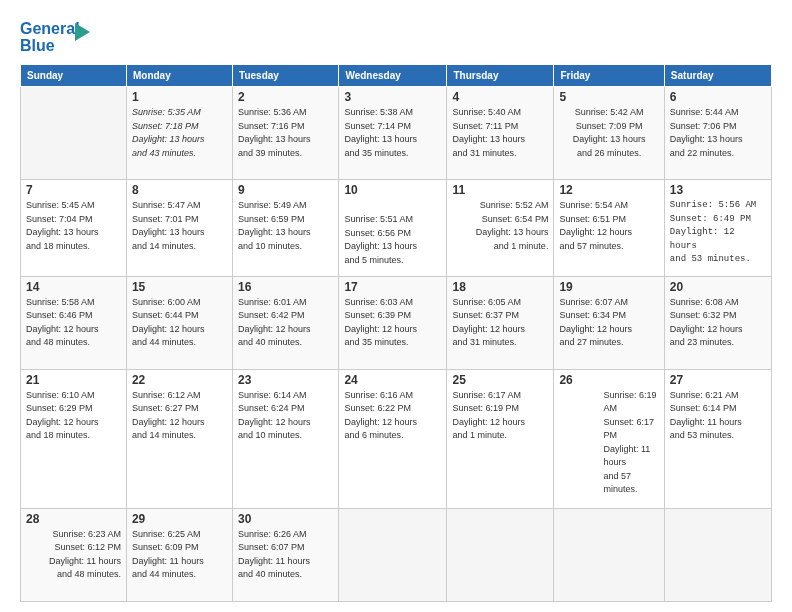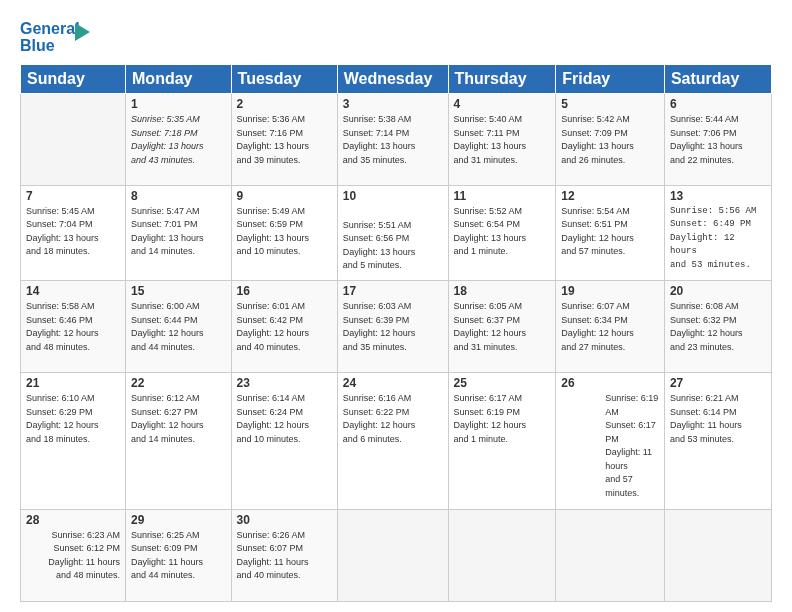--- a/index.html
+++ b/index.html
@@ -41,21 +41,21 @@
       color: #555;
     }
     .calendar {
       width: 100%;
       border-collapse: collapse;
       flex: 1;
     }
     .calendar thead tr th {
       background: #2a6db5;
       color: #fff;
-      font-size: 16px;
+      font-size: 10px;
       font-weight: bold;
       padding: 5px 6px;
       text-align: left;
       border: 1px solid #fff;
     }
     .calendar tbody tr td {
       border: 1px solid #ccc;
       vertical-align: top;
       padding: 3px 5px;
       font-size: 9.5px;
@@ -139,21 +139,21 @@
           </td>
           <td>
             <span class="day-num">4</span>
             <div class="day-info" style="white-space: pre-line;">Sunrise: 5:40 AM
 Sunset: 7:11 PM
 Daylight: 13 hours
 and 31 minutes.</div>
           </td>
           <td>
             <span class="day-num">5</span>
-            <div class="day-info" style="white-space: pre-line;">Sunrise: 5:42 AM
+            <div class="day-info" style="white-space: pre-line; text-align: center;">Sunrise: 5:42 AM
 Sunset: 7:09 PM
 Daylight: 13 hours
 and 26 minutes.</div>
           </td>
           <td>
             <span class="day-num">6</span>
             <div class="day-info" style="white-space: pre-line;">Sunrise: 5:44 AM
 Sunset: 7:06 PM
 Daylight: 13 hours
 and 22 minutes.</div>
@@ -183,21 +183,21 @@
           </td>
           <td>
             <span class="day-num">10</span>
             <div class="day-info" style="white-space: pre-line; margin-top: 16px;">Sunrise: 5:51 AM
 Sunset: 6:56 PM
 Daylight: 13 hours
 and 5 minutes.</div>
           </td>
           <td>
             <span class="day-num">11</span>
-            <div class="day-info" style="white-space: pre-line;">Sunrise: 5:52 AM
+            <div class="day-info" style="white-space: pre-line; text-align: right;">Sunrise: 5:52 AM
 Sunset: 6:54 PM
 Daylight: 13 hours
 and 1 minute.</div>
           </td>
           <td>
             <span class="day-num">12</span>
             <div class="day-info" style="white-space: pre-line;">Sunrise: 5:54 AM
 Sunset: 6:51 PM
 Daylight: 12 hours
 and 57 minutes.</div>

